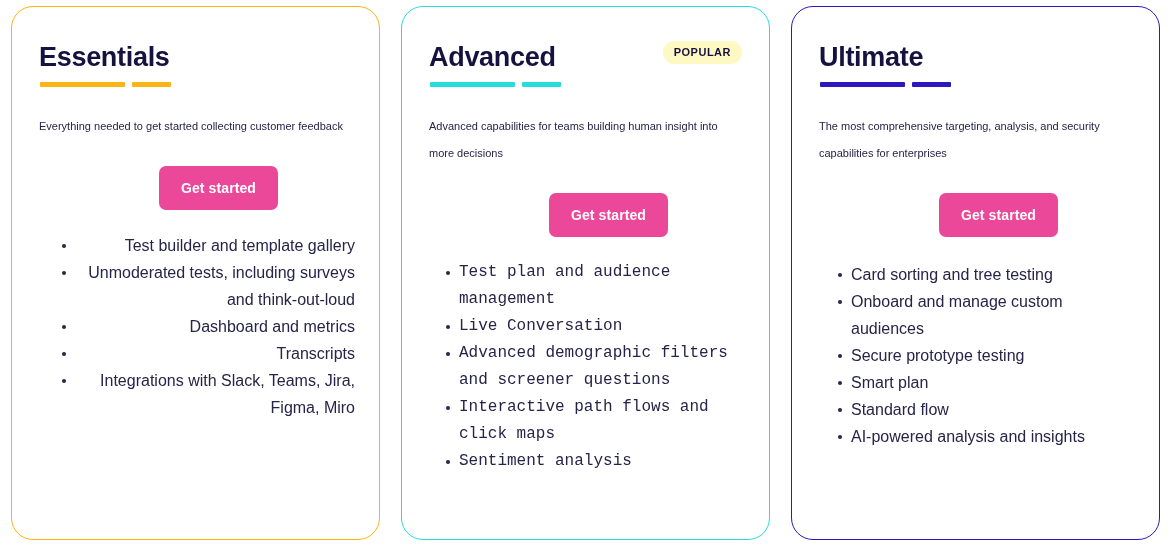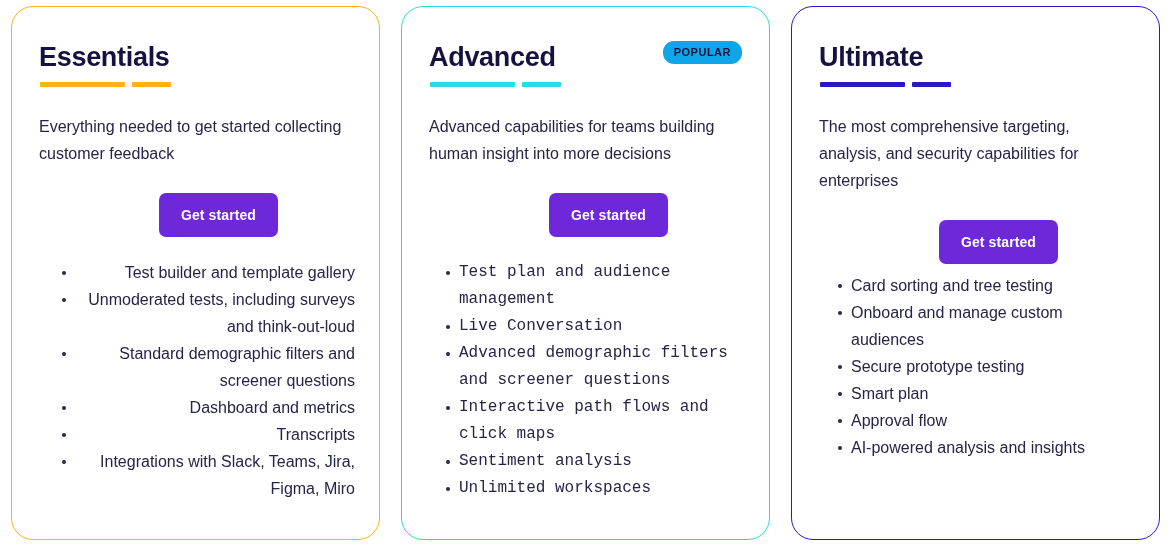--- a/index.html
+++ b/index.html
@@ -72,46 +72,46 @@
     width: 39px;
     height: 5px;
     border-radius: 1px;
   }
   .card-essentials .title-underline > span { background: #FBB415; }
   .card-advanced   .title-underline > span { background: #26DCDC; }
   .card-ultimate   .title-underline > span { background: #2B18BE; }
 
   .popular-badge {
     margin: 14px 3px 0 0;
-    background: #0ea5e9;
+    background: #fef9c3;
     color: #16123F;
     font-size: 11px;
     font-weight: 700;
     letter-spacing: 0.5px;
     line-height: 1;
     padding: 6px 11px 6px 11px;
     border-radius: 11px;
     white-space: nowrap;
   }
 
   .plan-desc {
     margin: 26px 0 0 3px;
-    font-size: 16px;
+    font-size: 11px;
     line-height: 27px;
     color: #262448;
     max-width: 330px;
   }
 
   .cta-wrap {
     margin-top: 26px;
     display: flex;
     justify-content: center;
   }
   .cta-button {
-    background: #6d28d9;
+    background: #ec4899;
     color: #ffffff;
     font-size: 14px;
     font-weight: 700;
     letter-spacing: 0.1px;
     border: none;
     border-radius: 7px;
     padding: 0 22px;
     height: 44px;
     line-height: 44px;
     cursor: pointer;
@@ -138,21 +138,21 @@
     left: 0;
     top: 12px;
     width: 4px;
     height: 4px;
     border-radius: 50%;
     background: #262448;
   }
   
   .card-essentials .feature-list { padding-left: 26px; margin-top: 22px; text-align: right; }
   .card-advanced   .feature-list { padding-left: 20px; margin-top: 22px; font-family: Liberation Mono, monospace; }
-  .card-ultimate   .feature-list { padding-left: 22px; margin-top: 8px; }
+  .card-ultimate   .feature-list { padding-left: 22px; margin-top: 24px; }
   .card-advanced .plan-desc { max-width: 334px; }
   .card-ultimate .plan-desc { max-width: 310px; }
 </style>
 </head>
 <body>
 
 <div id="stage">
   <div class="pricing-row">
 
     <div class="plan-card card-essentials">
@@ -165,21 +165,20 @@
           </div>
         </div>
       </div>
       <p class="plan-desc">Everything needed to get started collecting customer feedback</p>
       <div class="cta-wrap">
         <button class="cta-button">Get started</button>
       </div>
       <ul class="feature-list">
         <li>Test builder and template gallery</li>
         <li>Unmoderated tests, including surveys and think-out-loud</li>
-        <li>Standard demographic filters and screener questions</li>
         <li>Dashboard and metrics</li>
         <li>Transcripts</li>
         <li>Integrations with Slack, Teams, Jira, Figma, Miro</li>
       </ul>
     </div>
 
     <div class="plan-card card-advanced">
       <div class="card-head">
         <div>
           <div class="plan-title">Advanced</div>
@@ -193,21 +192,20 @@
       <p class="plan-desc">Advanced capabilities for teams building human insight into more decisions</p>
       <div class="cta-wrap">
         <button class="cta-button">Get started</button>
       </div>
       <ul class="feature-list">
         <li>Test plan and audience management</li>
         <li>Live Conversation</li>
         <li>Advanced demographic filters and screener questions</li>
         <li>Interactive path flows and click maps</li>
         <li>Sentiment analysis</li>
-        <li>Unlimited workspaces</li>
       </ul>
     </div>
 
     <div class="plan-card card-ultimate">
       <div class="card-head">
         <div>
           <div class="plan-title">Ultimate</div>
           <div class="title-underline">
             <span class="seg-long"></span>
             <span class="seg-short"></span>
@@ -216,19 +214,19 @@
       </div>
       <p class="plan-desc">The most comprehensive targeting, analysis, and security capabilities for enterprises</p>
       <div class="cta-wrap">
         <button class="cta-button">Get started</button>
       </div>
       <ul class="feature-list">
         <li>Card sorting and tree testing</li>
         <li>Onboard and manage custom audiences</li>
         <li>Secure prototype testing</li>
         <li>Smart plan</li>
-        <li>Approval flow</li>
+        <li>Standard flow</li>
         <li>AI-powered analysis and insights</li>
       </ul>
     </div>
 
   </div>
 </div>
 
 </body></html>

